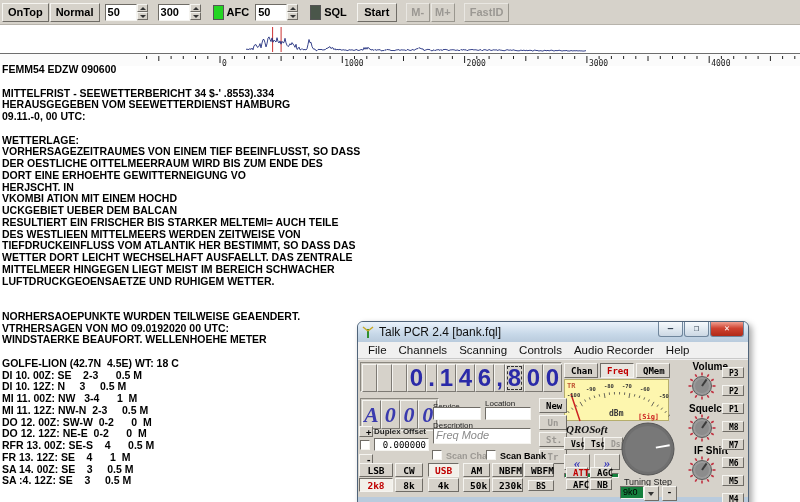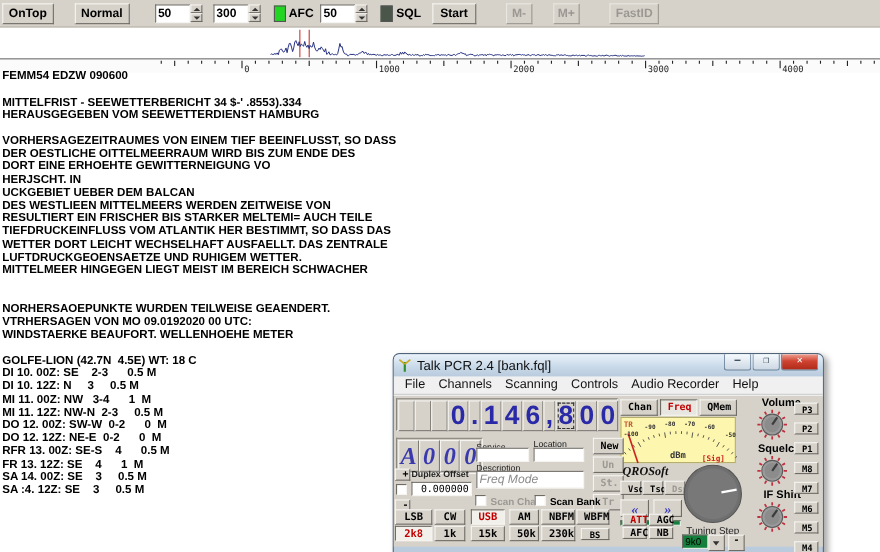--- a/index.html
+++ b/index.html
@@ -2,21 +2,21 @@
 <html><head>
 <meta charset="utf-8">
 <style>
   html,body{margin:0;padding:0;background:#ffffff;}
   #app{position:relative;width:800px;height:502px;background:#ffffff;overflow:hidden;
        font-family:"Liberation Sans",sans-serif;-webkit-font-smoothing:none;}
 
   
   #toolbar{position:absolute;left:0;top:0;width:800px;height:25px;background:#d6d2ca;
            border-bottom:1px solid #b7b3ab;display:flex;align-items:center;padding-left:2px;box-sizing:border-box;}
-  .tb-btn{height:19px;margin-right:19px;background:#d6d2ca;border:1px solid;
+  .tb-btn{height:19px;margin-right:1px;background:#d6d2ca;border:1px solid;
           border-color:#f5f4f0 #6f6c66 #6f6c66 #f5f4f0;font:bold 11px "Liberation Sans",sans-serif;
           color:#000;padding:0 5px;line-height:16px;}
   .tb-btn.disabled{color:#9b9893;border-color:#e9e7e2 #9a978f #9a978f #e9e7e2;}
   .tb-edit{width:26px;height:15px;border:1px solid;border-color:#6f6c66 #f5f4f0 #f5f4f0 #6f6c66;
            background:#fff;font:bold 11px "Liberation Sans",sans-serif;padding:0 2px;margin-left:4px;}
   .spinner{display:inline-flex;flex-direction:column;margin-right:6px;}
   .spin-up,.spin-dn{width:11px;height:8px;background:#d6d2ca;border:1px solid;
         border-color:#f5f4f0 #6f6c66 #6f6c66 #f5f4f0;box-sizing:border-box;position:relative;}
   .spin-up::after{content:"";position:absolute;left:2px;top:2px;border-left:3px solid transparent;
         border-right:3px solid transparent;border-bottom:3px solid #333;}
@@ -240,32 +240,35 @@
         <text x="466.6" y="10" font-size="8" font-family="DejaVu Sans Mono,monospace" fill="#222">2000</text>
         <text x="588.9000000000001" y="10" font-size="8" font-family="DejaVu Sans Mono,monospace" fill="#222">3000</text>
         <text x="711.2" y="10" font-size="8" font-family="DejaVu Sans Mono,monospace" fill="#222">4000</text>
       </svg></div>
 
   <div id="decoded">
       <div class="tline">FEMM54 EDZW 090600</div>
       <div class="tline"></div>
       <div class="tline">MITTELFRIST - SEEWETTERBERICHT 34 $-' .8553).334</div>
       <div class="tline">HERAUSGEGEBEN VOM SEEWETTERDIENST HAMBURG</div>
+      <div class="tline">09.11.-0, 00 UTC:</div>
       <div class="tline"></div>
+      <div class="tline">WETTERLAGE:</div>
       <div class="tline">VORHERSAGEZEITRAUMES VON EINEM TIEF BEEINFLUSST, SO DASS</div>
       <div class="tline">DER OESTLICHE OITTELMEERRAUM WIRD BIS ZUM ENDE DES</div>
       <div class="tline">DORT EINE ERHOEHTE GEWITTERNEIGUNG VO</div>
       <div class="tline">HERJSCHT. IN</div>
+      <div class="tline">VKOMBI ATION MIT EINEM HOCHD</div>
       <div class="tline">UCKGEBIET UEBER DEM BALCAN</div>
+      <div class="tline">RESULTIERT EIN FRISCHER BIS STARKER MELTEMI= AUCH TEILE</div>
       <div class="tline">DES WESTLIEEN MITTELMEERS WERDEN ZEITWEISE VON</div>
-      <div class="tline">RESULTIERT EIN FRISCHER BIS STARKER MELTEMI= AUCH TEILE</div>
       <div class="tline">TIEFDRUCKEINFLUSS VOM ATLANTIK HER BESTIMMT, SO DASS DAS</div>
       <div class="tline">WETTER DORT LEICHT WECHSELHAFT AUSFAELLT. DAS ZENTRALE</div>
+      <div class="tline">MITTELMEER HINGEGEN LIEGT MEIST IM BEREICH SCHWACHER</div>
       <div class="tline">LUFTDRUCKGEOENSAETZE UND RUHIGEM WETTER.</div>
-      <div class="tline">MITTELMEER HINGEGEN LIEGT MEIST IM BEREICH SCHWACHER</div>
       <div class="tline"></div>
       <div class="tline"></div>
       <div class="tline">NORHERSAOEPUNKTE WURDEN TEILWEISE GEAENDERT.</div>
       <div class="tline">VTRHERSAGEN VON MO 09.0192020 00 UTC:</div>
       <div class="tline">WINDSTAERKE BEAUFORT. WELLENHOEHE METER</div>
       <div class="tline"></div>
       <div class="tline">GOLFE-LION (42.7N  4.5E) WT: 18 C</div>
       <div class="tline">DI 10. 00Z: SE    2-3      0.5 M</div>
       <div class="tline">DI 10. 12Z: N     3     0.5 M</div>
       <div class="tline">MI 11. 00Z: NW   3-4      1  M</div>
@@ -405,22 +408,22 @@
       <div id="modes" class="abs">
           <button class="mode-btn raised">LSB</button>
           <button class="mode-btn raised">CW</button>
           <button class="mode-btn raised active">USB</button>
           <button class="mode-btn raised">AM</button>
           <button class="mode-btn raised">NBFM</button>
           <button class="mode-btn raised">WBFM</button>
         </div>
       <div id="bws" class="abs">
           <button class="mode-btn raised active">2k8</button>
-          <button class="mode-btn raised">1k</button>
-          <button class="mode-btn raised">15k</button>
+          <button class="mode-btn raised">8k</button>
+          <button class="mode-btn raised">4k</button>
           <button class="mode-btn raised">50k</button>
           <button class="mode-btn raised">230k</button>
         </div>
       <button class="raised abs" style="left:170px;top:120px;width:26px;height:11px;font:bold 8px 'DejaVu Sans Mono',monospace;line-height:9px">BS</button>
 
       <button class="dsp-btn raised red" style="left:208px;top:107px">ATT</button>
       <button class="dsp-btn raised" style="left:232px;top:107px">AGC</button>
       <button class="dsp-btn raised" style="left:208px;top:119px">AFC</button>
       <button class="dsp-btn raised" style="left:232px;top:119px">NB</button>
 

